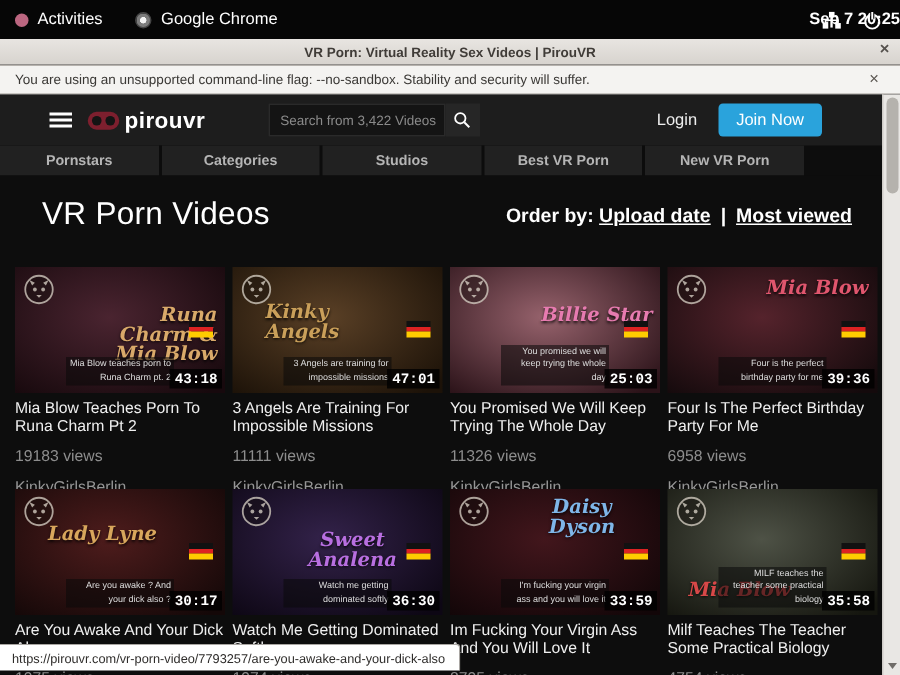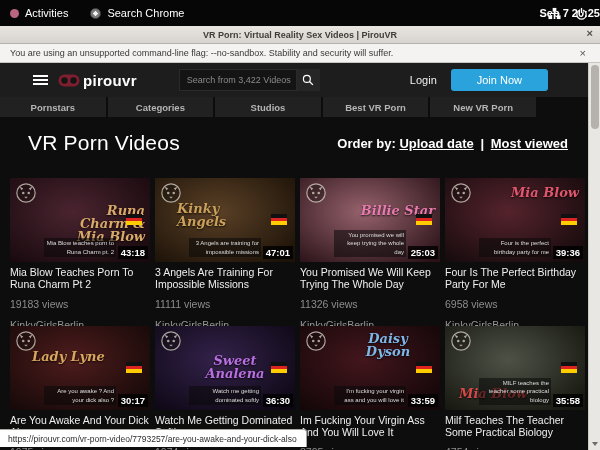--- a/index.html
+++ b/index.html
@@ -38,21 +38,21 @@
   .burger i { display:block; height:2px; background:#fff; margin:2px 0; }
   .logo { display:flex; align-items:center; gap:3px; margin-left:10px;justify-content:flex-end; }
   .logo-text { color:#fff; font-weight:bold; font-size:15px; letter-spacing:.3px; }
   .search-wrap { display:flex; margin-left:42px; }
   .search-input { width:118px; height:22px; background:#141414; border:1px solid #2a2a2a; color:#9a9a9a;
     font-size:9px; padding-left:7px; outline:none; }
   .search-input::placeholder { color:#8a8a8a; }
   .search-btn { width:23px; height:22px; background:#262626; border:none; display:flex; align-items:center; justify-content:center; }
   .hdr-right { margin-left:auto; display:flex; align-items:center; gap:14px; margin-right:52px; }
   .login { color:#eee; font-size:11px; }
-  .join-btn { color:#fff; font-size:11px; padding:5px 26px; border-radius:3px; border:none; }
+  .join-btn { color:#fff; font-size:11px; padding:5px 12px; border-radius:3px; border:none; }
 
   
   .navbar { position:absolute; top:97px; left:0; width:536px; height:20px; background:#0c0c0c; display:flex; }
   .nav-item { flex:1; background:#212121; margin-right:2px; color:#b5b5b5; font-size:9.5px; font-weight:bold;
     display:flex; align-items:center; justify-content:center; }
   .nav-item:last-child { margin-right:0; }
 
   
   .content { position:absolute; top:117px; left:0; width:600px; height:333px; background:#0d0d0d; }
   .title-row { display:flex; align-items:center; margin:14px 32px 0 28px; }
@@ -70,21 +70,21 @@
     font-size:13px; line-height:1.0; text-shadow:0 1px 2px rgba(0,0,0,.8); max-width:80px; }
   .pos-right { right:5px; top:26px; text-align:right; }
   .pos-top-right { right:6px; top:8px; text-align:right; }
   .pos-left { left:22px; top:24px; }
   .pos-center { left:40px; top:28px; text-align:center; }
   .pos-top-center { left:48px; top:6px; text-align:center; }
   .pos-bottom-left { left:14px; bottom:10px; }
   .caption { position:absolute; right:34px; bottom:5px; max-width:72px; font-size:6px; line-height:1.4;
     color:#ddd; text-align:right; background:rgba(10,10,10,.55); padding:1px 2px; }
   .duration { position:absolute; right:2px; bottom:3px; background:rgba(0,0,0,.8); color:#fff;
-    font-size:9.5px; font-weight:bold; padding:1px 3px; }
+    font-size:9.5px; font-weight:bold; padding:1px 3px;font-family:Liberation Mono, monospace; }
   .flag { position:absolute; right:8px; top:36px; width:16px; height:11px; display:flex; flex-direction:column; }
   .flag i { flex:1; } .flag i:nth-child(1){background:#111;} .flag i:nth-child(2){background:#d22;} .flag i:nth-child(3){background:#fc0;}
   .vtitle { color:#efefef; font-size:10.5px; line-height:1.12; margin-top:5px; }
   .views { color:#8d8d8d; font-size:10.5px; margin-top:7px; }
   .studio { color:#969696; font-size:10.5px; margin-top:9px; }
 
   
   .scrollbar { position:absolute; top:63px; right:0; width:12px; height:387px; background:#e9e7e4; border-left:1px solid #cfccc8; }
   .sb-thumb { position:absolute; top:2px; left:2px; width:8px; height:64px; background:#b5b2ad; border-radius:4px; }
   .sb-arrow { position:absolute; bottom:4px; left:3px; width:0; height:0;
@@ -99,21 +99,21 @@
 </head>
 <body>
 
 <div class="stage">
 
   <div class="gnome-bar">
     <div class="gb-left">
       <span class="dot-icon"></span>
       <span>Activities</span>
       <span class="chrome-icon"></span>
-      <span>Search Chrome</span>
+      <span>Google Chrome</span>
     </div>
     <div class="gb-clock">Sep 7 20:25</div>
     <div class="gb-right">
       <svg width="13" height="13" viewBox="0 0 14 14">
         <rect x="5" y="1" width="4" height="4" fill="#fff"></rect>
         <rect x="0.5" y="9" width="4" height="4" fill="#fff"></rect>
         <rect x="9.5" y="9" width="4" height="4" fill="#fff"></rect>
         <path d="M7 5v2M2.5 9V7h9v2" stroke="#fff" stroke-width="1.2" fill="none"></path>
       </svg>
       <svg width="13" height="13" viewBox="0 0 14 14">

